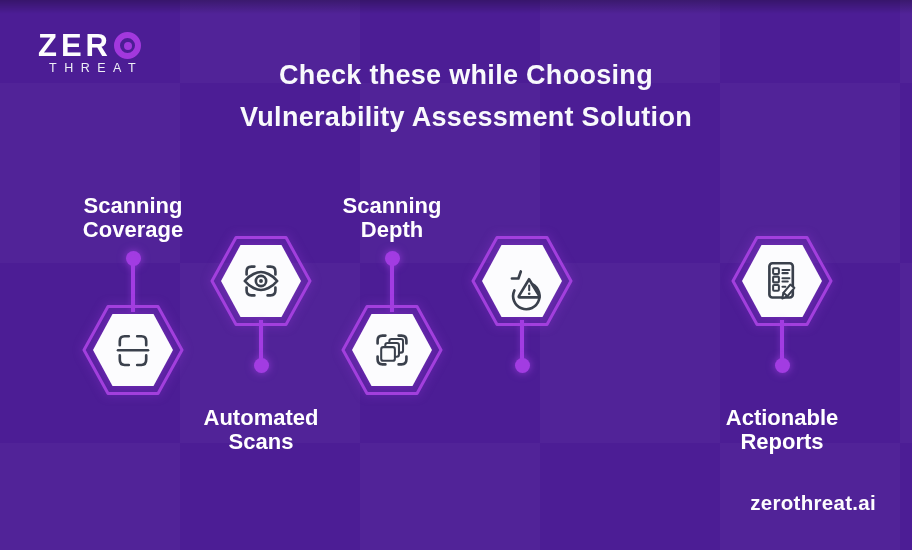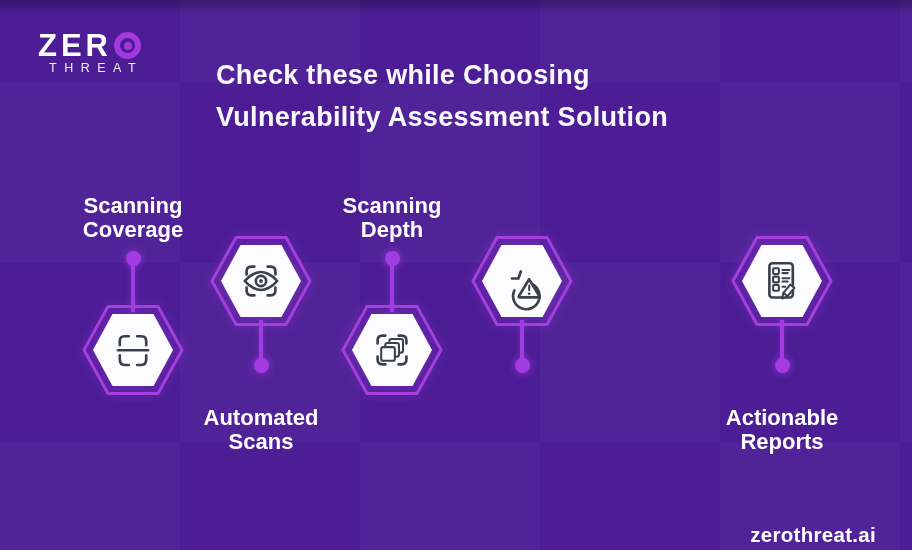--- a/index.html
+++ b/index.html
@@ -36,21 +36,21 @@
     background:#a238dd; border-radius:50%;
   }
   .logo-threat {
     padding-left:11px;
     font-size:12.5px; font-weight:500; letter-spacing:7.5px; color:#eef0f6;
   }
 
   
   .title {
     position:absolute; left:216px; top:54px; width:500px; z-index:3;
-    font-size:27px; line-height:42px; font-weight:700;
+    text-align:center; font-size:27px; line-height:42px; font-weight:700;
     letter-spacing:.3px; color:#f8f9fc;
   }
 
   
   .item { position:absolute; top:0; height:100%; width:160px; z-index:2; }
   .i1{left:53px} .i2{left:181px} .i3{left:312px} .i4{left:442px} .i5{left:572px} .i6{left:702px}
 
   .label {
     position:absolute; left:50%; transform:translateX(-50%);
     width:132px; text-align:center;
@@ -84,21 +84,21 @@
   .hex-inner { fill:#fcfcfe; stroke:none; }
 
   .ic { fill:none; stroke:#3a404c; stroke-width:2.2; stroke-linecap:round; stroke-linejoin:round; }
   .ic-thin { stroke-width:1.7; }
   .ic-fill { fill:#3a404c; stroke:none; }
   .ic-white { fill:#fcfcfe; }
 
   
   .website {
     position:absolute; right:36px; top:491px; z-index:3;
-    font-size:20.5px; font-weight:700; color:#fdfdfe; letter-spacing:.3px;margin-top:32px;
+    font-size:20.5px; font-weight:700; color:#fdfdfe; letter-spacing:.3px;
   }
 </style>
 </head>
 <body>
 
 <div class="page">
 
   <header class="logo">
     <div class="logo-row">
       <span class="logo-zer">ZER</span>

